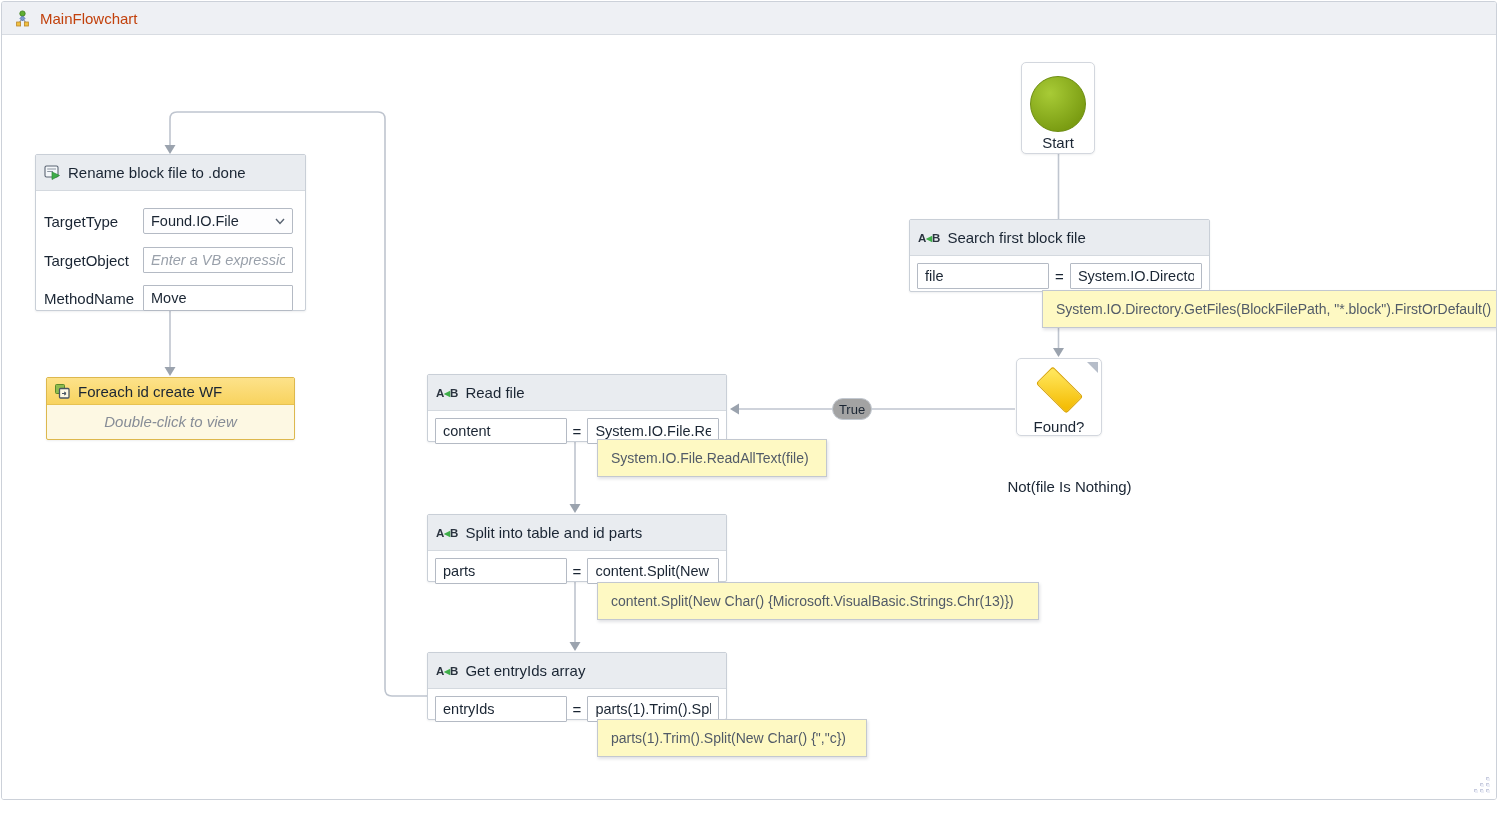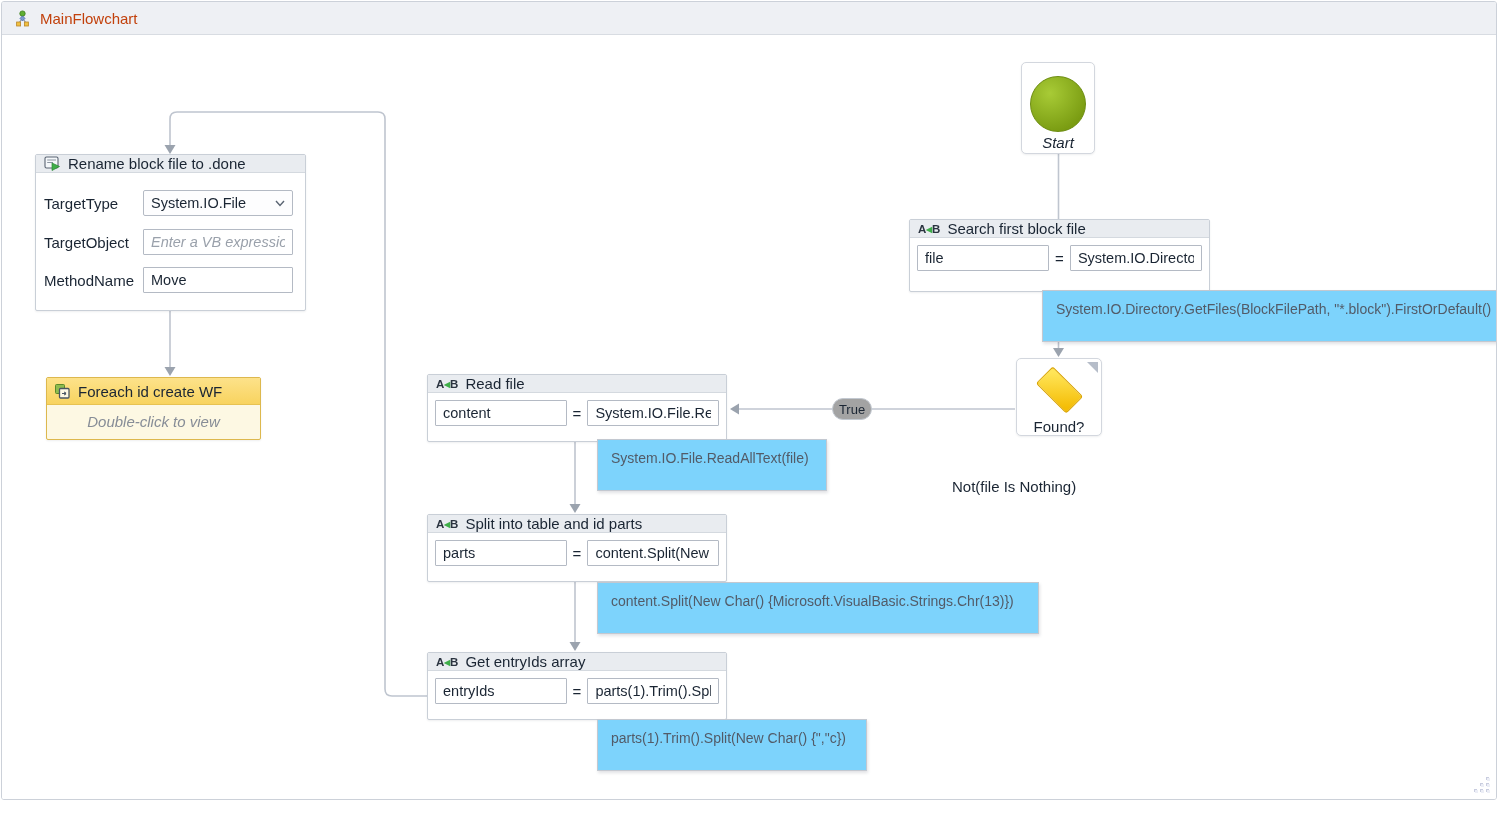--- a/index.html
+++ b/index.html
@@ -38,21 +38,21 @@
     border:1px solid #d9a300; border-radius:3px; margin-top:19px;
   }
   .corner-tri { position:absolute; top:3px; right:3px; width:11px; height:11px; }
 
   
   .act {
     background:#ffffff; border:1px solid #c9cfd7; border-radius:2px;
     box-shadow:0 1px 2px rgba(40,50,70,.08);
   }
   .act-header {
-    height:18px; background:#e9ecf0; border-bottom:1px solid #d4d9df;
+    height:36px; background:#e9ecf0; border-bottom:1px solid #d4d9df;
     display:flex; align-items:center; gap:7px; padding:0 8px; overflow:hidden;
   }
   .act-title { font-size:15px; color:#1a2533; white-space:nowrap; }
   .ab-icon { font-size:11.5px; font-weight:bold; color:#2b3440; letter-spacing:0; white-space:nowrap; flex:none; }
   .ab-icon .grn { color:#3fae49; }
   .act-body { display:flex; align-items:center; padding:0 7px; gap:6px; }
   .assign-body { height:40px; }
   .eq { font-size:15px; color:#1a2533; }
   .tb {
     height:26px; border:1px solid #b4bac4; background:#ffffff; border-radius:1px;
@@ -79,32 +79,32 @@
   }
   .foreach-header {
     height:27px; background:linear-gradient(#fde28a,#f8d35f);
     border-bottom:1px solid #e7c251;
     display:flex; align-items:center; gap:7px; padding:0 7px;
   }
   .foreach-hint { font-size:15px; font-style:italic; color:#878d97; text-align:center; margin-top:8px; }
 
   
   .tip {
-    position:absolute; z-index:3; height:52px; background:#7dd3fc;
+    position:absolute; z-index:3; height:38px; background:#fef9c3;
     border:1px solid #c3c8d0; box-shadow:1px 2px 3px rgba(40,50,70,.14);
     font-size:14px; color:#525b68; line-height:36px; padding:0 13px;
     white-space:nowrap; overflow:hidden;
   }
 
   .true-pill {
     position:absolute; z-index:2; width:40px; height:22px; border:1px solid #c2c8d0;
     border-radius:11px; background:#a3a3a3; font-size:13px; color:#1a2533;
     display:flex; align-items:center; justify-content:center;
   }
-  .cond-text { position:absolute; z-index:2; width:235px; font-size:15px; color:#1a2533; }
+  .cond-text { position:absolute; z-index:2; width:235px; text-align:center; font-size:15px; color:#1a2533; }
 
   #grip { position:absolute; right:5px; bottom:5px; z-index:4; }
 </style>
 </head>
 <body>
 
 <div id="window">
 
   <div id="titlebar">
     <svg width="17" height="17" viewBox="0 0 17 17">
@@ -138,21 +138,21 @@
 
       <path d="M429,660 H390 Q383,660 383,653 V83 Q383,76 376,76 H175 Q168,76 168,83 V109" stroke="#bfc5cf" stroke-width="1.6" fill="none"></path>
       <polygon points="162.5,109 173.5,109 168,118" fill="#9ba3ae"></polygon>
 
       <path d="M168,275 V331" stroke="#bfc5cf" stroke-width="1.6" fill="none"></path>
       <polygon points="162.5,331 173.5,331 168,340" fill="#9ba3ae"></polygon>
     </svg>
 
     <div class="node shape-node" style="left:1019px; top:26px; width:74px; height:92px;">
       <div class="start-circle"></div>
-      <div class="shape-label" style="margin-top:2px;font-style:italic;">Start</div>
+      <div class="shape-label" style="margin-top:2px;">Start</div>
     </div>
 
     <div class="node act" style="left:907px; top:183px; width:301px; height:73px;">
       <div class="act-header">
         <span class="ab-icon"><span>A</span><span class="grn">◂</span><span>B</span></span>
         <span class="act-title">Search first block file</span>
       </div>
       <div class="act-body assign-body">
         <input class="tb w134" value="file" style="">
         <span class="eq">=</span>
@@ -220,37 +220,37 @@
         <svg width="17" height="17" viewBox="0 0 17 17">
           <rect x="1" y="2" width="13" height="11" rx="1.5" fill="#f4f7fa" stroke="#5a6472" stroke-width="1.1"></rect>
           <path d="M3.2 5 H12 M3.2 7.5 H9" stroke="#8b94a0" stroke-width="1"></path>
           <polygon points="8,8 15.5,11.5 8,15.5" fill="#3fae49" stroke="#2c8736" stroke-width="0.7"></polygon>
         </svg>
         <span class="act-title">Rename block file to .done</span>
       </div>
       <div class="im-row" style="margin-top:17px;">
         <span class="im-label">TargetType</span>
         <div class="dropdown">
-          <span>System.IO.File</span>
+          <span>Found.IO.File</span>
           <svg width="10" height="7" viewBox="0 0 10 7">
             <path d="M1 1 L5 5.5 L9 1" stroke="#5a6472" stroke-width="1.4" fill="none"></path>
           </svg>
         </div>
       </div>
       <div class="im-row" style="margin-top:13px;">
         <span class="im-label">TargetObject</span>
         <input class="tb im-field" placeholder="Enter a VB expression" style="">
       </div>
       <div class="im-row" style="margin-top:12px;">
         <span class="im-label">MethodName</span>
         <input class="tb im-field" value="Move" style="">
       </div>
     </div>
 
-    <div class="node foreach" style="left:44px; top:341px; width:215px; height:63px;">
+    <div class="node foreach" style="left:44px; top:341px; width:249px; height:63px;">
       <div class="foreach-header">
         <svg width="17" height="17" viewBox="0 0 17 17">
           <rect x="1.5" y="1.5" width="9" height="9" rx="1" fill="#8fbc4f" stroke="#5a8a2a" stroke-width="1"></rect>
           <rect x="5.5" y="5.5" width="9.5" height="9.5" rx="1" fill="#fdf8e3" stroke="#4a5563" stroke-width="1.3"></rect>
           <path d="M8 10.5 H12 M12 10.5 L10.3 8.8 M12 10.5 L10.3 12.2" stroke="#4a5563" stroke-width="1.1" fill="none"></path>
         </svg>
         <span class="act-title">Foreach id create WF</span>
       </div>
       <div class="foreach-hint">Double-click to view</div>
     </div>

